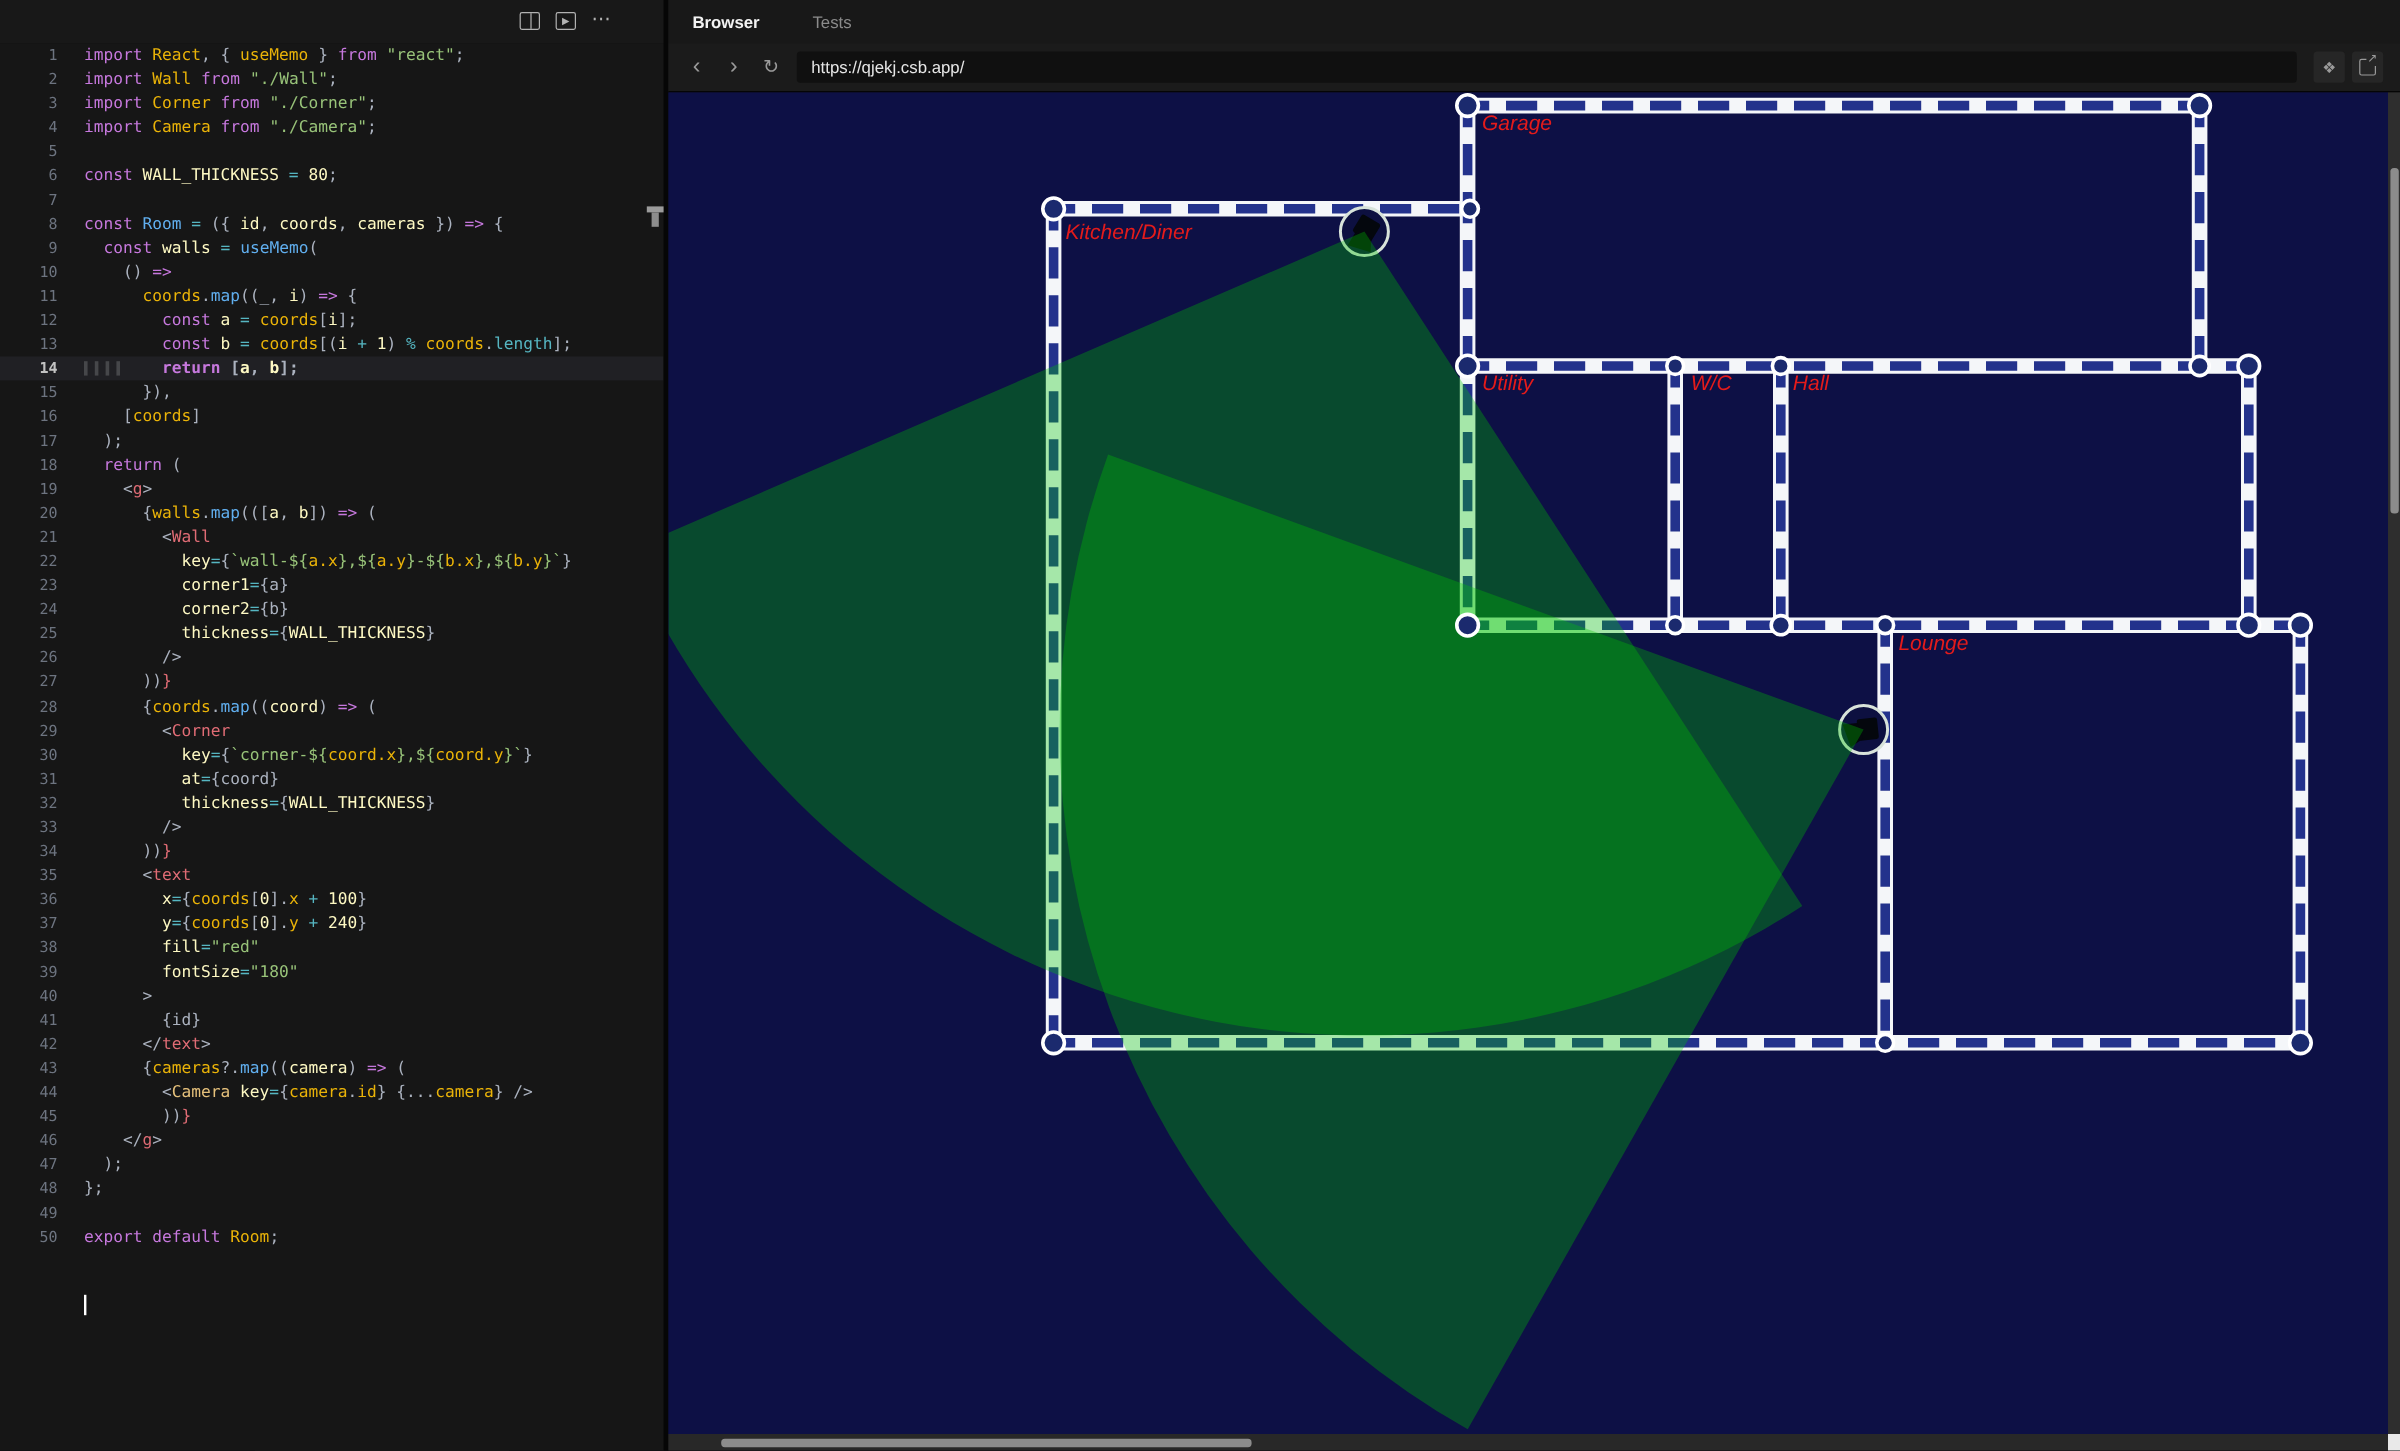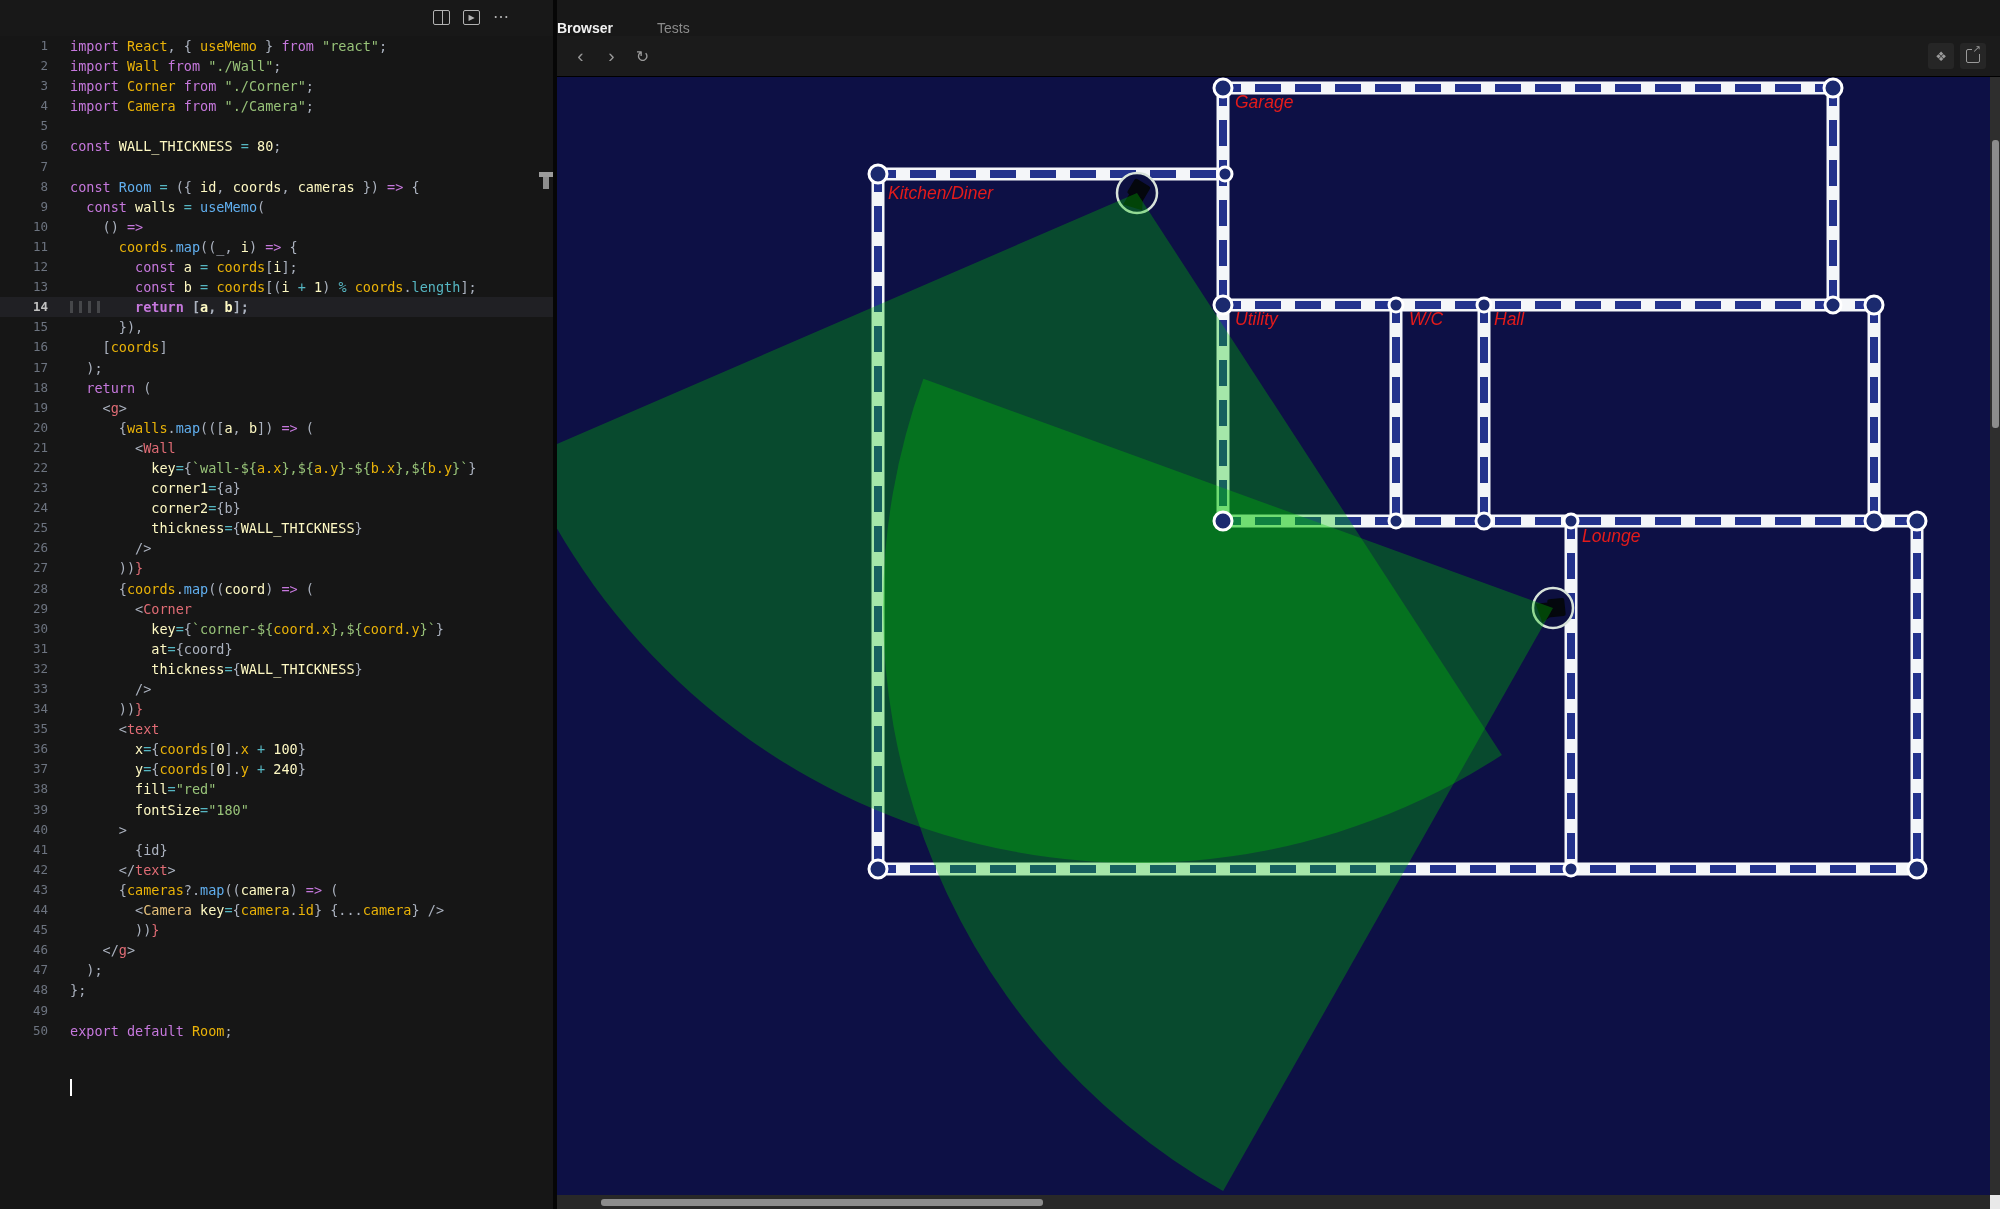--- a/index.html
+++ b/index.html
@@ -26,21 +26,21 @@
   .lc{padding-left:22px;color:#abb2bf;}
   .guides{position:absolute;left:70px;top:4px;height:12px;display:flex;gap:6px;}
   .guides i{display:block;width:3px;height:100%;background:#46474a;}
   .tk-k{color:#c678dd}.tk-v{color:#eab308}.tk-f{color:#61afef}.tk-s{color:#98c379}
   .tk-n{color:#fef9c3}.tk-o{color:#56b6c2}.tk-d{color:#abb2bf}.tk-t{color:#e06c75}.tk-y{color:#e5c07b}
   .cursor{position:absolute;left:70px;top:1043px;width:2px;height:17px;background:#ffffff;}
   .tmark{position:absolute;left:539px;top:172px;width:15px;height:5px;background:#9b9b9b;}
   .tmark:after{content:"";position:absolute;left:4px;top:5px;width:6px;height:12px;background:#8d8d8d;}
   .divider{position:absolute;left:553px;top:0;width:4px;height:1209px;background:#060606;}
   
-  .b-tabbar{position:absolute;left:557px;top:0;width:1443px;height:36px;background:#181818;display:flex;align-items:flex-end;gap:44px;box-sizing:border-box;}
+  .b-tabbar{position:absolute;left:557px;top:0;width:1443px;height:36px;background:#181818;display:flex;align-items:center;gap:44px;padding-left:20px;box-sizing:border-box;}
   .b-tab-active{color:#f2f2f2;font-size:14px;font-weight:600;}
   .b-tab{color:#8b8b8b;font-size:14px;}
   .navbar{position:absolute;left:557px;top:36px;width:1443px;height:41px;background:#1b1b1b;border-bottom:1px solid #000;box-sizing:border-box;display:flex;align-items:center;}
   .nav-ic{color:#9a9a9a;font-size:19px;width:31px;text-align:center;cursor:pointer;}
   .nav-ic.reload{font-size:16px;}
   .urlbar{margin-left:6px;width:1250px;height:26px;background:#101010;border-radius:3px;display:flex;align-items:center;padding-left:12px;box-sizing:border-box;color:#e6e6e6;font-size:14px;}
   .nav-right{position:absolute;right:14px;top:7px;display:flex;gap:6px;}
   .nav-btn{width:26px;height:26px;background:#262626;border-radius:3px;color:#9a9a9a;display:flex;align-items:center;justify-content:center;font-size:13px;cursor:pointer;}
   .nav-btn .ext{width:12px;height:12px;border:1.5px solid #9a9a9a;border-radius:2px;position:relative;}
   .nav-btn .ext:after{content:"\2197";position:absolute;right:-3px;top:-7px;font-size:10px;color:#9a9a9a;background:#262626;padding:0 1px;}
@@ -79,20 +79,21 @@
   <div class="divider"></div>
 
   <div class="b-tabbar">
     <span class="b-tab-active">Browser</span>
     <span class="b-tab">Tests</span>
   </div>
   <div class="navbar">
     <span class="nav-ic" style="margin-left:8px">‹</span>
     <span class="nav-ic">›</span>
     <span class="nav-ic reload">↻</span>
+    <div class="urlbar">https://qjekj.csb.app/</div>
     <div class="nav-right">
       <span class="nav-btn">❖</span>
       <span class="nav-btn">
           <span class="ext"></span>
         </span>
     </div>
   </div>
 
   <div class="content">
     <svg id="plan" width="1433" height="1118" viewBox="557 77 1433 1118" xmlns="http://www.w3.org/2000/svg">

